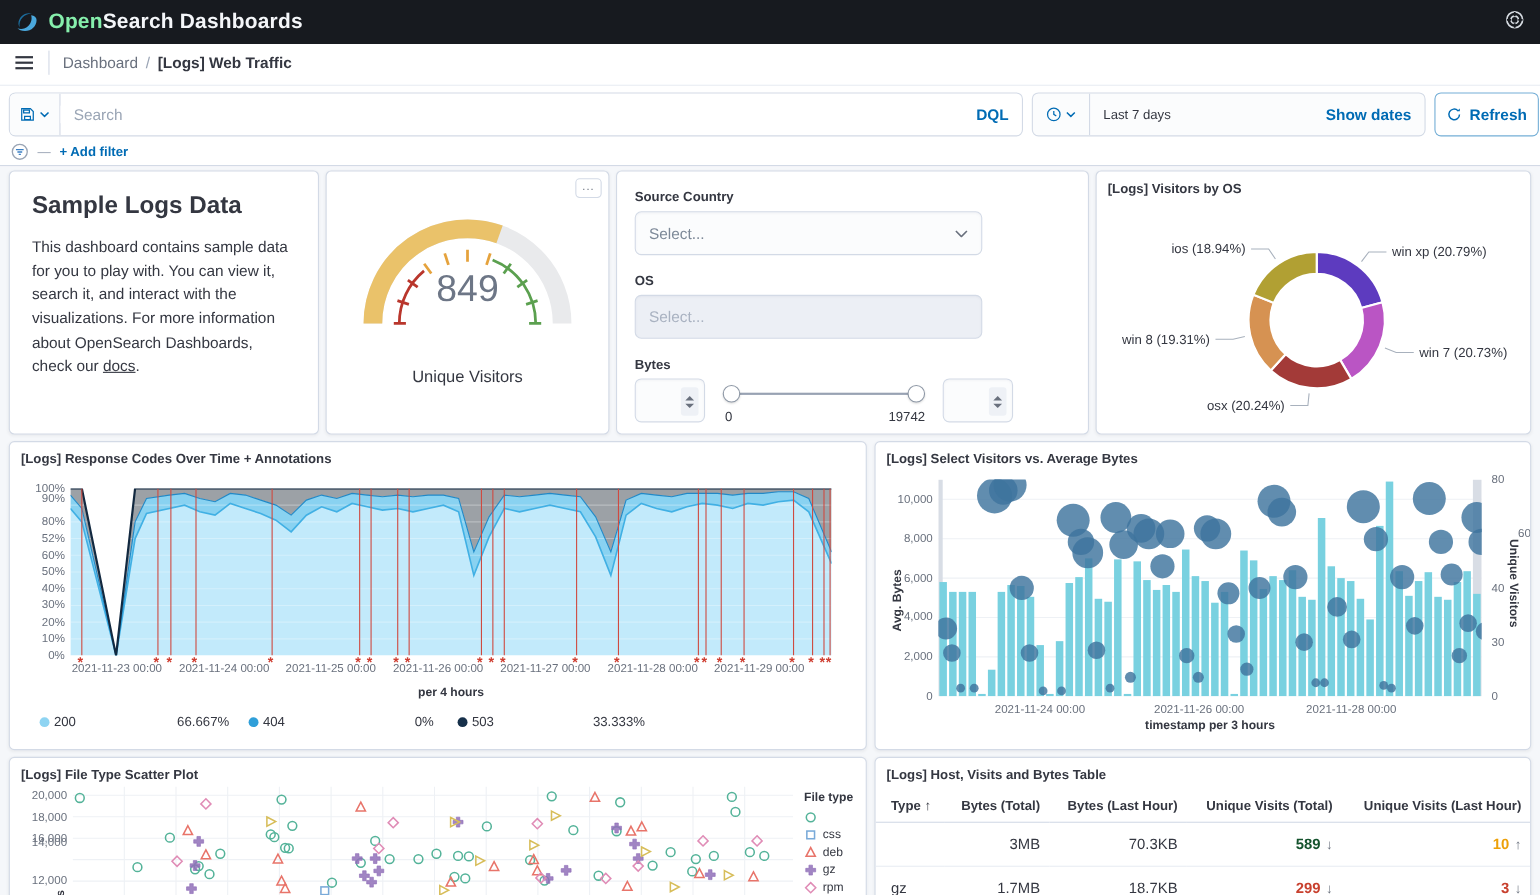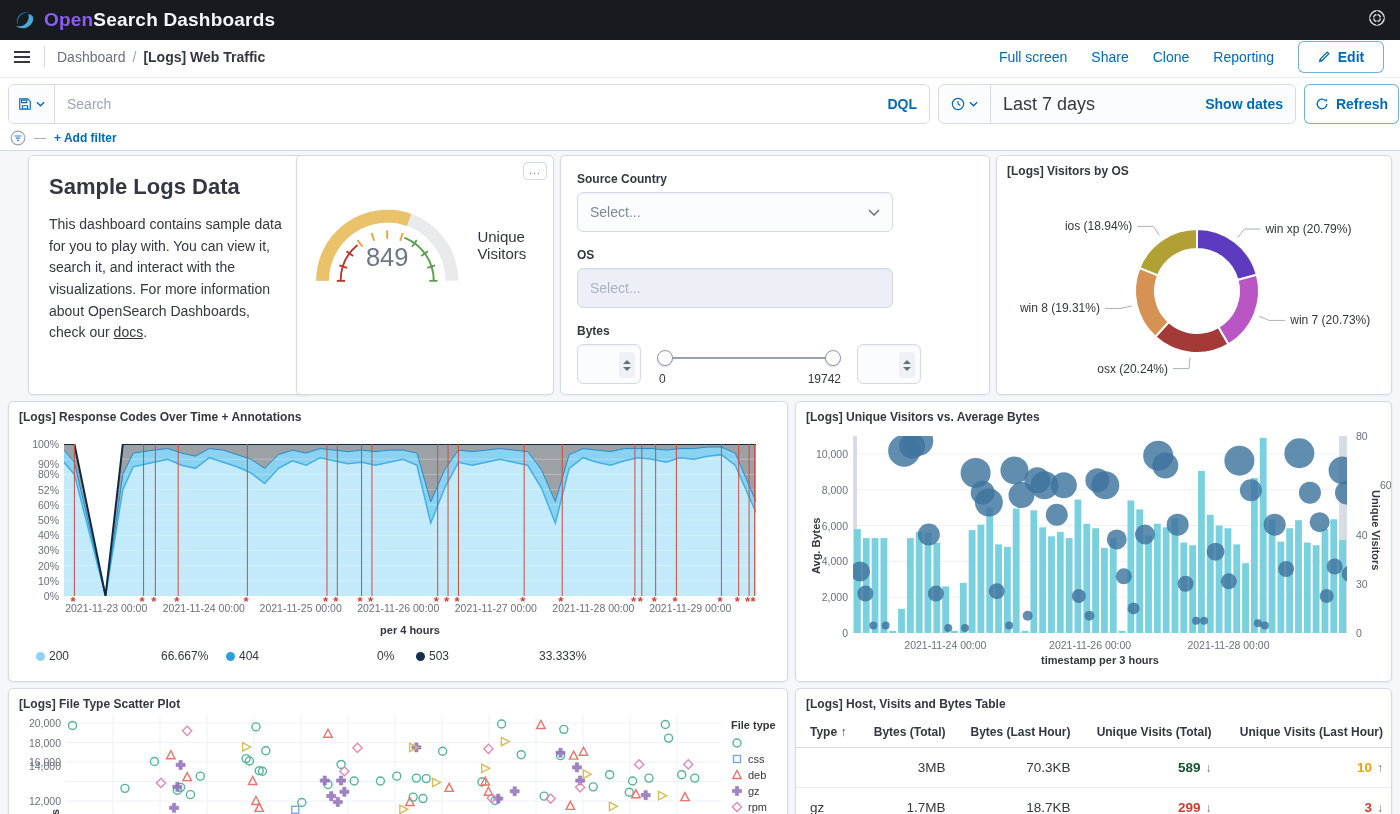--- a/index.html
+++ b/index.html
@@ -3,21 +3,21 @@
 <meta charset="utf-8">
 <style>
   * { margin:0; padding:0; box-sizing:border-box; }
   html,body { width:1400px; height:814px; overflow:hidden; font-family:"Liberation Sans", sans-serif; background:#f5f7fa; }
   .app { position:relative; width:1400px; height:814px; }
 
   
   .topbar { position:absolute; left:0; top:0; width:1400px; height:40px; background:#171a1f; display:flex; align-items:center; padding:0 14px; }
   .logo { display:flex; align-items:center; gap:8px; }
   .logo-text { font-size:19px; font-weight:700; letter-spacing:.2px; }
-  .logo-open { color:#8b5cf6; } .logo-white { color:#f4f6f9; }
+  .logo-open { color:#86efac; } .logo-white { color:#f4f6f9; }
   .topbar-right { margin-left:auto; }
 
   
   .chrome { position:absolute; left:0; top:40px; width:1400px; height:111px; background:#fff; border-bottom:1px solid #d3dae6; }
   .navrow { height:38px; display:flex; align-items:center; padding:0 16px 4px 10px; border-bottom:1px solid #e9edf3; }
   .hamburger { width:24px; height:24px; display:flex; flex-direction:column; justify-content:center; gap:3px; cursor:pointer; }
   .hamburger span { display:block; width:16px; height:2px; background:#343741; margin:0 auto; }
   .nav-div { width:1px; height:22px; background:#d3dae6; margin:0 12px 0 10px; }
   .crumbs { font-size:14px; color:#69707d; display:flex; gap:7px; align-items:center; }
   .crumb-last { color:#343741; font-weight:700; }
@@ -27,40 +27,40 @@
   .btn { display:inline-flex; align-items:center; gap:7px; justify-content:center; font-size:14px; font-weight:600; color:#006bb4; background:#fff; border:1px solid rgba(0,107,180,.55); border-radius:6px; cursor:pointer; }
   .edit-btn { min-width:86px; height:32px; padding:0 14px; }
   .queryrow { height:48px; display:flex; align-items:center; padding:6px 8px 2px 8px; gap:8px; }
   .searchbox { flex:0 0 922px; height:40px; border:1px solid #d3dae6; border-radius:6px; background:#fff; display:flex; align-items:center; overflow:hidden; }
   .search-addon { width:46px; align-self:stretch; border-right:1px solid #d3dae6; background:#fbfcfd; display:flex; align-items:center; justify-content:center; gap:4px; cursor:pointer; }
   .search-input { flex:1; border:0; outline:none; font-size:14px; padding:0 12px; color:#343741; font-family:"Liberation Sans",sans-serif; }
   .search-input::placeholder { color:#9aa5b5; }
   .dql { padding:0 12px; font-size:14px; font-weight:600; color:#006bb4; cursor:pointer; }
   .timebox { flex:0 0 358px; height:40px; border:1px solid #d3dae6; border-radius:6px; background:#fbfcfd; display:flex; align-items:center; overflow:hidden; }
   .time-addon { width:52px; align-self:stretch; border-right:1px solid #d3dae6; display:flex; align-items:center; justify-content:center; gap:4px; cursor:pointer; }
-  .time-text { padding:0 12px; font-size:18px; color:#343741; }
+  .time-text { padding:0 12px; font-size:12px; color:#343741; }
   .show-dates { margin-left:auto; padding:0 12px; font-size:14px; font-weight:600; color:#006bb4; cursor:pointer; }
   .refresh-btn { flex:0 0 95px; height:40px; }
   .filterrow { height:24px; display:flex; align-items:center; padding:0 10px; gap:8px; }
   .add-filter { color:#006bb4; font-size:12px; font-weight:600; cursor:pointer; }
   .filter-dash { color:#98a2b3; font-size:12px; }
 
   
   .panel { position:absolute; background:#fff; border:1px solid #d3dae6; border-radius:5px; box-shadow:0 1px 3px rgba(0,0,0,.05); overflow:hidden; }
   .panel-title { font-size:12px; font-weight:700; color:#343741; padding:8px 10px 0 10px; }
   .options-btn { position:absolute; top:6px; right:6px; width:24px; height:18px; border:1px solid #d3dae6; border-radius:4px; background:#fff; color:#69707d; font-size:10px; line-height:15px; text-align:center; letter-spacing:1px; cursor:pointer; }
 
   
   .md-body { padding:18px 20px; }
   .md-h1 { font-size:22px; font-weight:700; color:#343741; margin-bottom:14px; }
   .md-p { font-size:14px; line-height:1.55; color:#343741; }
   .md-p a { color:#343741; text-decoration:underline; cursor:pointer; }
 
   
-  .gauge-wrap { display:flex; align-items:center; }
+  .gauge-wrap { display:flex; flex-direction:column; align-items:center; }
   .gauge-label { font-size:15px; color:#343741; margin-top:22px; }
 
   
   .ctl { padding:16px 16px 0 16px; }
   .ctl-group { margin-bottom:16px; }
   .ctl-label { font-size:12px; font-weight:700; color:#343741; margin-bottom:6px; }
   .select { height:40px; border:1px solid #d3dae6; border-radius:6px; background:#fbfcfd; display:flex; align-items:center; padding:0 12px; font-size:14px; color:#7d8998; cursor:pointer; box-shadow:inset 0 1px 2px rgba(110,120,140,.07); }
   .select .chev { margin-left:auto; }
   .select.disabled { background:#eceff5; color:#a9b2c1; cursor:default; }
   .bytes-row { display:flex; align-items:flex-start; gap:16px; width:344px; }
@@ -129,32 +129,20 @@
           <span></span>
           <span></span>
           <span></span>
         </div>
       <div class="nav-div"></div>
       <div class="crumbs">
         <span>Dashboard</span>
         <span class="crumb-sep">/</span>
         <span class="crumb-last">[Logs] Web Traffic</span>
       </div>
-      <div class="nav-actions">
-        <span class="nav-link">Full screen</span>
-        <span class="nav-link">Share</span>
-        <span class="nav-link">Clone</span>
-        <span class="nav-link">Reporting</span>
-        <button class="btn edit-btn">
-          <svg width="13" height="13" viewBox="0 0 16 16">
-              <path d="M11.3 1.6l3.1 3.1L5 14.1l-3.9.8.8-3.9 9.4-9.4zm0 2.2L4 11.1l-.3 1.2 1.2-.3 7.3-7.3-.9-.9z" fill="#006bb4"></path>
-            </svg>
-          <span>Edit</span>
-        </button>
-      </div>
     </div>
 
     <div class="queryrow">
       <div class="searchbox">
         <div class="search-addon">
           <svg width="14" height="14" viewBox="0 0 16 16">
               <path d="M2 2h9l3 3v9H2V2zm2 1.5v3h6v-3H4zm1 6.5v3.5h6V10H5z" fill="none" stroke="#006bb4" stroke-width="1.3"></path>
             </svg>
           <svg width="9" height="6" viewBox="0 0 10 6">
               <path d="M1 1l4 4 4-4" fill="none" stroke="#006bb4" stroke-width="1.5"></path>
@@ -188,21 +176,21 @@
     <div class="filterrow">
       <svg width="16" height="16" viewBox="0 0 16 16">
           <circle cx="8" cy="8" r="6.8" fill="none" stroke="#9aa5b5" stroke-width="1.2"></circle>
           <path d="M4.5 6h7M5.8 8.2h4.4M7 10.4h2" stroke="#3b7fc4" stroke-width="1.2"></path>
         </svg>
       <span class="filter-dash">—</span>
       <span class="add-filter">+ Add filter</span>
     </div>
   </div>
 
-  <section class="panel" style="left:8px;top:155px;width:282px;height:240px;margin-left:20px;">
+  <section class="panel" style="left:8px;top:155px;width:282px;height:240px;">
     <div class="md-body">
       <div class="md-h1">Sample Logs Data</div>
       <p class="md-p"><span>This dashboard contains sample data for you to play with. You can view it, search it, and interact with the visualizations. For more information about OpenSearch Dashboards, check our </span><a>docs</a><span>.</span></p>
     </div>
   </section>
 
   <section class="panel" style="left:296px;top:155px;width:258px;height:240px;">
     <div class="options-btn">...</div>
     <div class="gauge-wrap">
       <svg id="gauge-svg" width="240" height="142" viewBox="0 0 240 142" style="margin-top:14px">
@@ -289,21 +277,21 @@
         <path d="M 142.45479908959032 89.92295833126383 A 62 62 0 0 1 200.03895574634132 51.000012238309054 L 200.0263893765538 71.00000829046743 A 42 42 0 0 0 161.01776712520635 97.36716532117873 Z" fill="#b1a033" stroke="#fff" stroke-width="2"></path>
         <polyline points="162.47980405022068,57.49112777320941 156.31977187936138,48.377730840452756 140.31977187936138,48.377730840452756" fill="none" stroke="#a8b1bd" stroke-width="1"></polyline>
         <text x="135.31977187936138" y="52.377730840452756" text-anchor="end" font-size="12" fill="#343741" font-family="Liberation Sans, sans-serif">ios (18.94%)</text>
       </svg>
   </section>
 
   <section class="panel" style="left:8px;top:401px;width:780px;height:281px;">
     <div class="panel-title">[Logs] Response Codes Over Time + Annotations</div>
     <div id="resp-ylabels">
         <span class="ax ax-r" style="position:absolute;left:8px;top:36px;width:42px;">100%</span>
-        <span class="ax ax-r" style="position:absolute;left:8px;top:56px;width:42px;">90%</span>
+        <span class="ax ax-r" style="position:absolute;left:8px;top:45px;width:42px;">90%</span>
         <span class="ax ax-r" style="position:absolute;left:8px;top:66.4px;width:42px;">80%</span>
         <span class="ax ax-r" style="position:absolute;left:8px;top:81.6px;width:42px;">52%</span>
         <span class="ax ax-r" style="position:absolute;left:8px;top:96.8px;width:42px;">60%</span>
         <span class="ax ax-r" style="position:absolute;left:8px;top:112px;width:42px;">50%</span>
         <span class="ax ax-r" style="position:absolute;left:8px;top:127.19999999999999px;width:42px;">40%</span>
         <span class="ax ax-r" style="position:absolute;left:8px;top:142.39999999999998px;width:42px;">30%</span>
         <span class="ax ax-r" style="position:absolute;left:8px;top:157.6px;width:42px;">20%</span>
         <span class="ax ax-r" style="position:absolute;left:8px;top:172.79999999999998px;width:42px;">10%</span>
         <span class="ax ax-r" style="position:absolute;left:8px;top:188px;width:42px;">0%</span>
       </div>
@@ -389,21 +377,21 @@
         <span class="leg-dot" style="left:217px;top:250px;background:#2f9fd9;"></span>
         <span class="leg-txt" style="left:230px;top:247px;">404</span>
         <span class="leg-txt" style="left:368px;top:247px;">0%</span>
         <span class="leg-dot" style="left:407px;top:250px;background:#16304a;"></span>
         <span class="leg-txt" style="left:420px;top:247px;">503</span>
         <span class="leg-txt" style="left:530px;top:247px;">33.333%</span>
       </div>
   </section>
 
   <section class="panel" style="left:795px;top:401px;width:597px;height:281px;">
-    <div class="panel-title">[Logs] Unique Visitors vs. Average Bytes</div>
+    <div class="panel-title">[Logs] Select Visitors vs. Average Bytes</div>
     <svg id="bars-svg" width="494" height="197" style="position:absolute;left:57px;top:34px;">
         <line x1="0" y1="197" x2="494" y2="197" stroke="#eef1f5" stroke-width="1"></line>
         <line x1="0" y1="161.18181818181816" x2="494" y2="161.18181818181816" stroke="#eef1f5" stroke-width="1"></line>
         <line x1="0" y1="125.36363636363636" x2="494" y2="125.36363636363636" stroke="#eef1f5" stroke-width="1"></line>
         <line x1="0" y1="89.54545454545455" x2="494" y2="89.54545454545455" stroke="#eef1f5" stroke-width="1"></line>
         <line x1="0" y1="53.72727272727273" x2="494" y2="53.72727272727273" stroke="#eef1f5" stroke-width="1"></line>
         <line x1="0" y1="17.909090909090914" x2="494" y2="17.909090909090914" stroke="#eef1f5" stroke-width="1"></line>
         <rect x="0" y="0" width="4" height="197" fill="#d8dde5"></rect>
         <rect x="486" y="0" width="8" height="197" fill="#d8dde5"></rect>
         <rect x="1" y="93.12727272727273" width="6.821428571428571" height="103.87272727272727" fill="#79d1e0"></rect>

